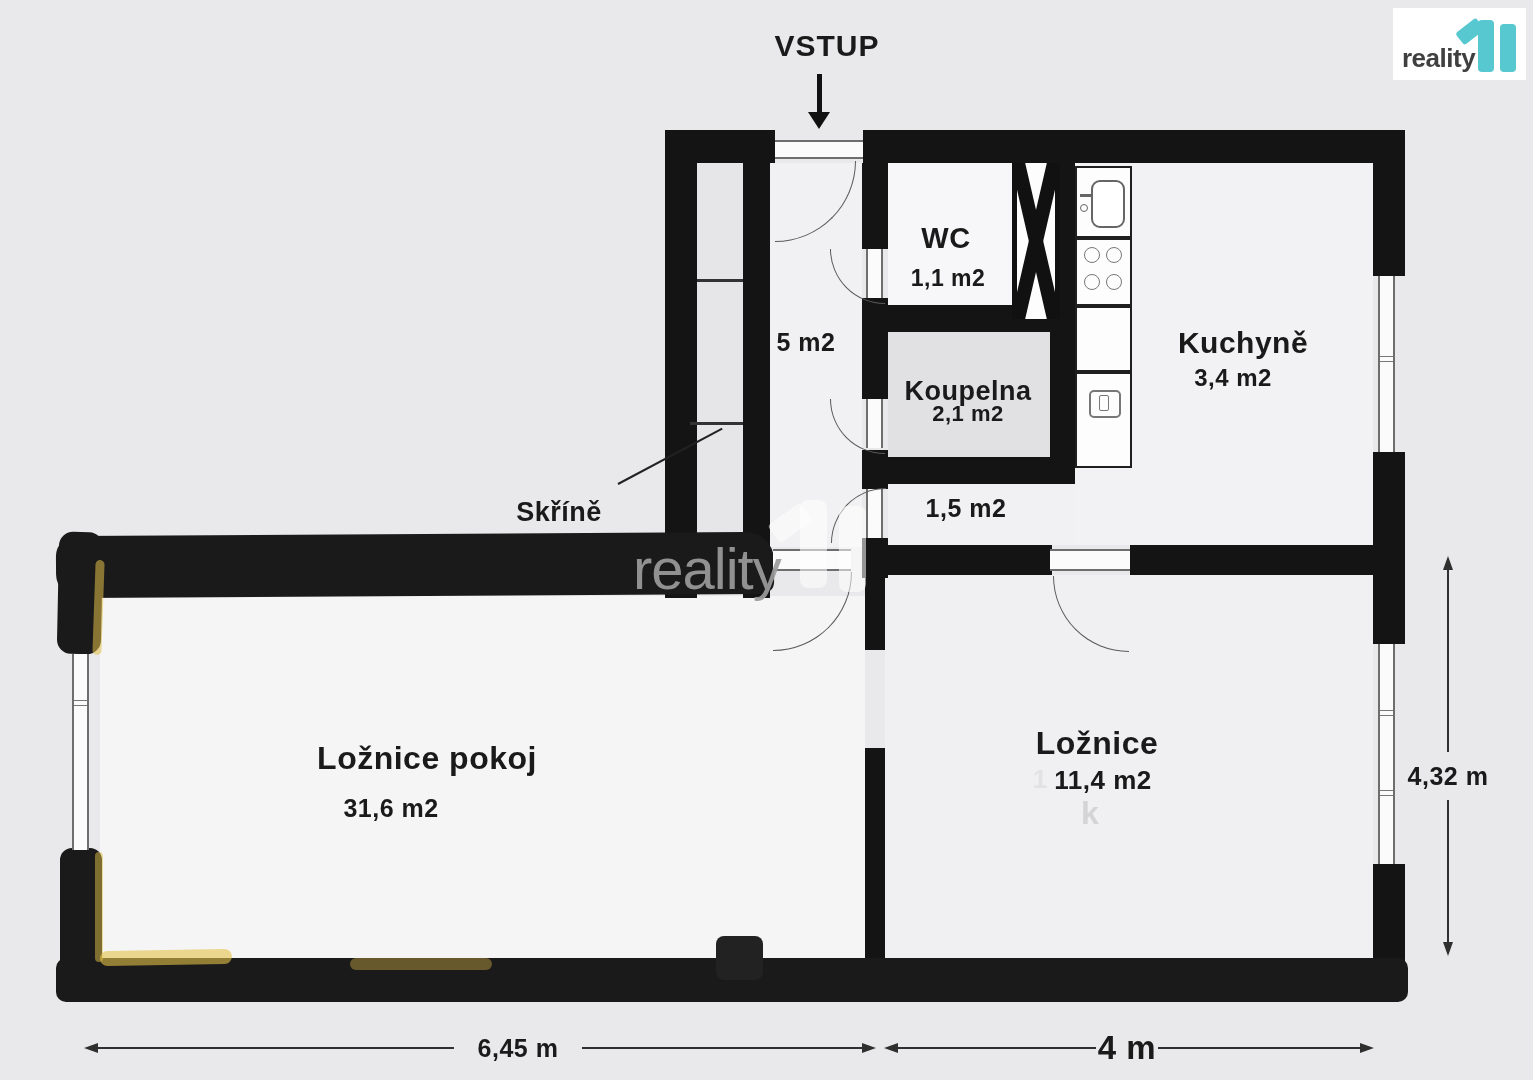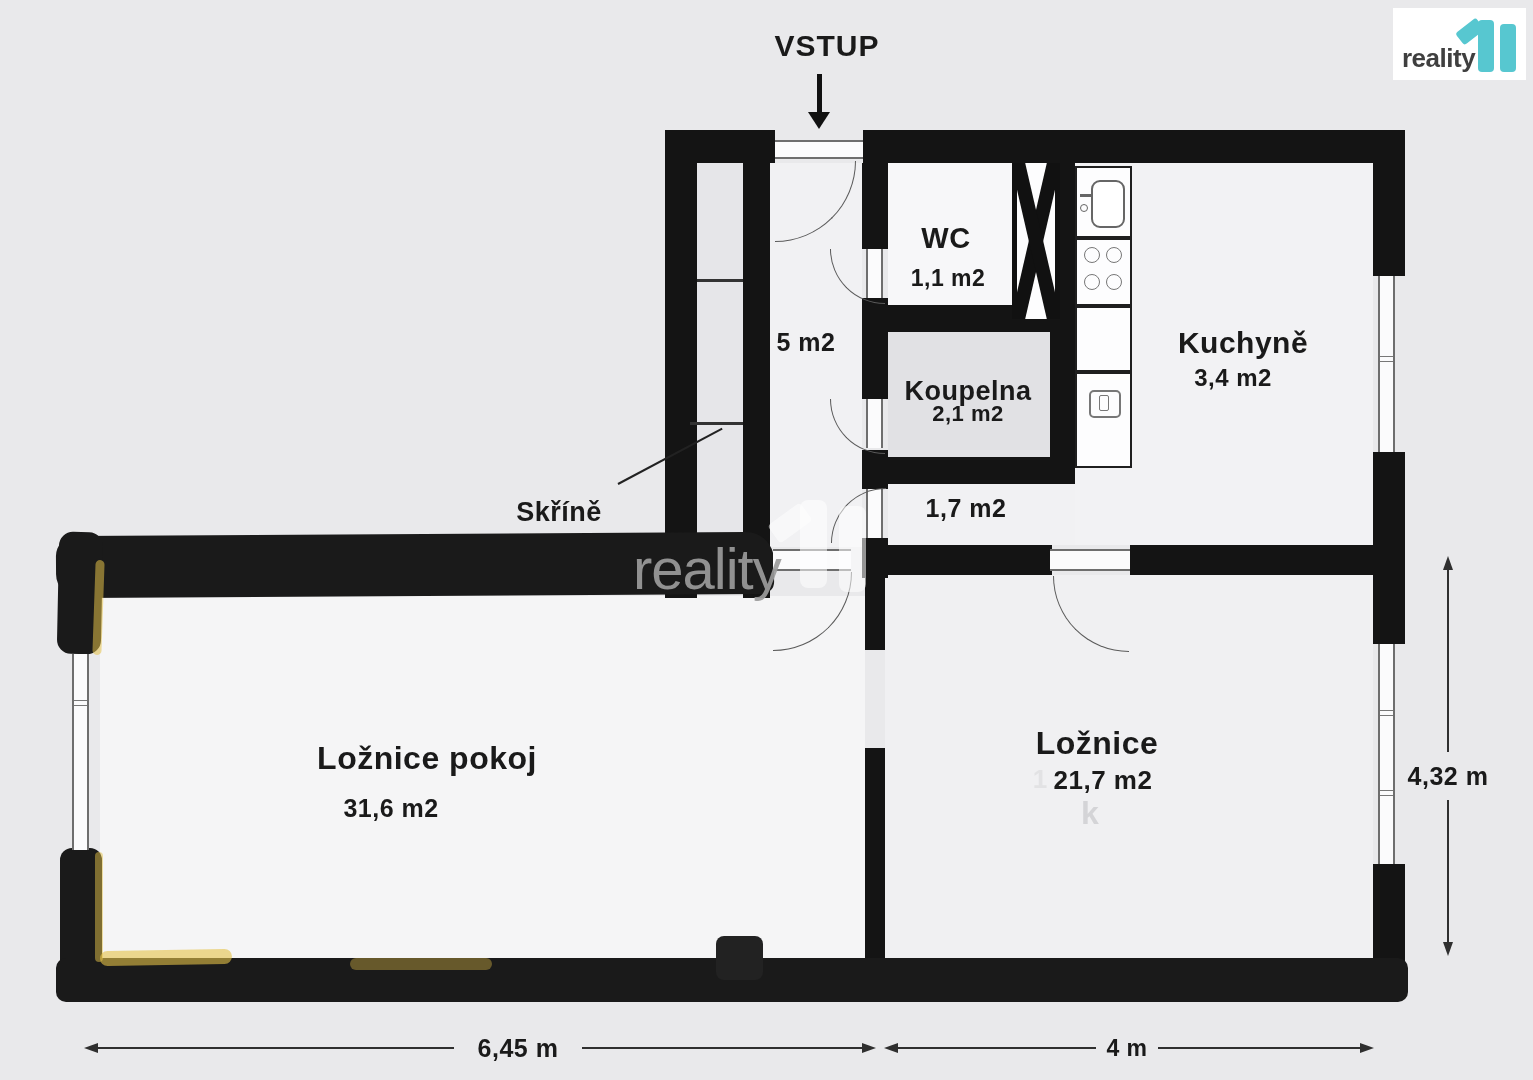--- a/index.html
+++ b/index.html
@@ -120,47 +120,47 @@
 
 <div class="lbl" style="left:827px;top:46px;font-size:30px;letter-spacing:1px;text-align:center;">VSTUP</div>
 <div class="abs" style="left:817px;top:74px;width:5px;height:42px;background:#111;z-index:5;"></div>
 <div class="tri" style="left:808px;top:112px;border-left:11px solid transparent;border-right:11px solid transparent;border-top:17px solid #111;"></div>
 
 <div class="lbl" style="left:946px;top:238px;font-size:29px;">WC</div>
 <div class="lbl" style="left:948px;top:278px;font-size:23px;">1,1 m2</div>
 <div class="lbl" style="left:806px;top:342px;font-size:25px;">5 m2</div>
 <div class="lbl" style="left:968px;top:391px;font-size:27px;">Koupelna</div>
 <div class="lbl" style="left:968px;top:414px;font-size:22px;">2,1 m2</div>
-<div class="lbl" style="left:966px;top:508px;font-size:25px;">1,7 m2</div>
+<div class="lbl" style="left:966px;top:508px;font-size:25px;">1,5 m2</div>
 <div class="lbl" style="left:1243px;top:343px;font-size:30px;">Kuchyně</div>
 <div class="lbl" style="left:1233px;top:378px;font-size:24px;">3,4 m2</div>
 <div class="lbl" style="left:427px;top:758px;font-size:32px;">Ložnice pokoj</div>
 <div class="lbl" style="left:391px;top:808px;font-size:25px;">31,6 m2</div>
 <div class="lbl" style="left:1097px;top:743px;font-size:32px;">Ložnice</div>
-<div class="lbl" style="left:1103px;top:780px;font-size:26px;">21,7 m2</div>
+<div class="lbl" style="left:1103px;top:780px;font-size:26px;">11,4 m2</div>
 
 <div class="lbl" style="left:559px;top:479px;font-size:27px;margin-top:33px;">Skříně</div>
 <div class="abs" style="left:618px;top:483px;width:118px;height:0;border-top:2.5px solid #222;transform-origin:left center;transform:rotate(-28deg);z-index:5;"></div>
 
 <div class="abs" style="left:633px;top:540px;font-size:58px;font-weight:400;color:#9c9c9c;opacity:.92;letter-spacing:-1px;z-index:4;line-height:1;">reality</div>
 <div class="abs" style="left:770px;top:512px;width:40px;height:22px;background:rgba(255,255,255,.5);border-radius:4px;transform:rotate(-36deg);z-index:4;"></div>
 <div class="wmbar" style="left:800px;top:500px;width:27px;height:88px;"></div>
 <div class="wmbar" style="left:839px;top:506px;width:27px;height:86px;"></div>
 <div class="ghost" style="left:1040px;top:779px;font-size:26px;color:#e2e2e4;">1</div>
 <div class="ghost" style="left:1090px;top:813px;font-size:32px;color:#d4d4d7;">k</div>
 
 <div class="tri" style="left:84px;top:1043px;border-top:5px solid transparent;border-bottom:5px solid transparent;border-right:14px solid #2f2f2f;"></div>
 <div class="dimline" style="left:96px;top:1047px;width:358px;height:2px;"></div>
 <div class="lbl" style="left:518px;top:1048px;font-size:25px;">6,45 m</div>
 <div class="dimline" style="left:582px;top:1047px;width:280px;height:2px;"></div>
 <div class="tri" style="left:862px;top:1043px;border-top:5px solid transparent;border-bottom:5px solid transparent;border-left:14px solid #2f2f2f;"></div>
 
 <div class="tri" style="left:884px;top:1043px;border-top:5px solid transparent;border-bottom:5px solid transparent;border-right:14px solid #2f2f2f;"></div>
 <div class="dimline" style="left:896px;top:1047px;width:200px;height:2px;"></div>
-<div class="lbl" style="left:1127px;top:1048px;font-size:23px;">4 m</div>
+<div class="lbl" style="left:1127px;top:1048px;font-size:33px;">4 m</div>
 <div class="dimline" style="left:1158px;top:1047px;width:204px;height:2px;"></div>
 <div class="tri" style="left:1360px;top:1043px;border-top:5px solid transparent;border-bottom:5px solid transparent;border-left:14px solid #2f2f2f;"></div>
 
 <div class="tri" style="left:1443px;top:556px;border-left:5px solid transparent;border-right:5px solid transparent;border-bottom:14px solid #2f2f2f;"></div>
 <div class="dimline" style="left:1447px;top:568px;width:2px;height:184px;"></div>
 <div class="lbl" style="left:1448px;top:776px;font-size:25px;">4,32 m</div>
 <div class="dimline" style="left:1447px;top:800px;width:2px;height:144px;"></div>
 <div class="tri" style="left:1443px;top:942px;border-left:5px solid transparent;border-right:5px solid transparent;border-top:14px solid #2f2f2f;"></div>
 
 <div class="abs" style="left:1393px;top:8px;width:133px;height:72px;background:#ffffff;z-index:10;">

